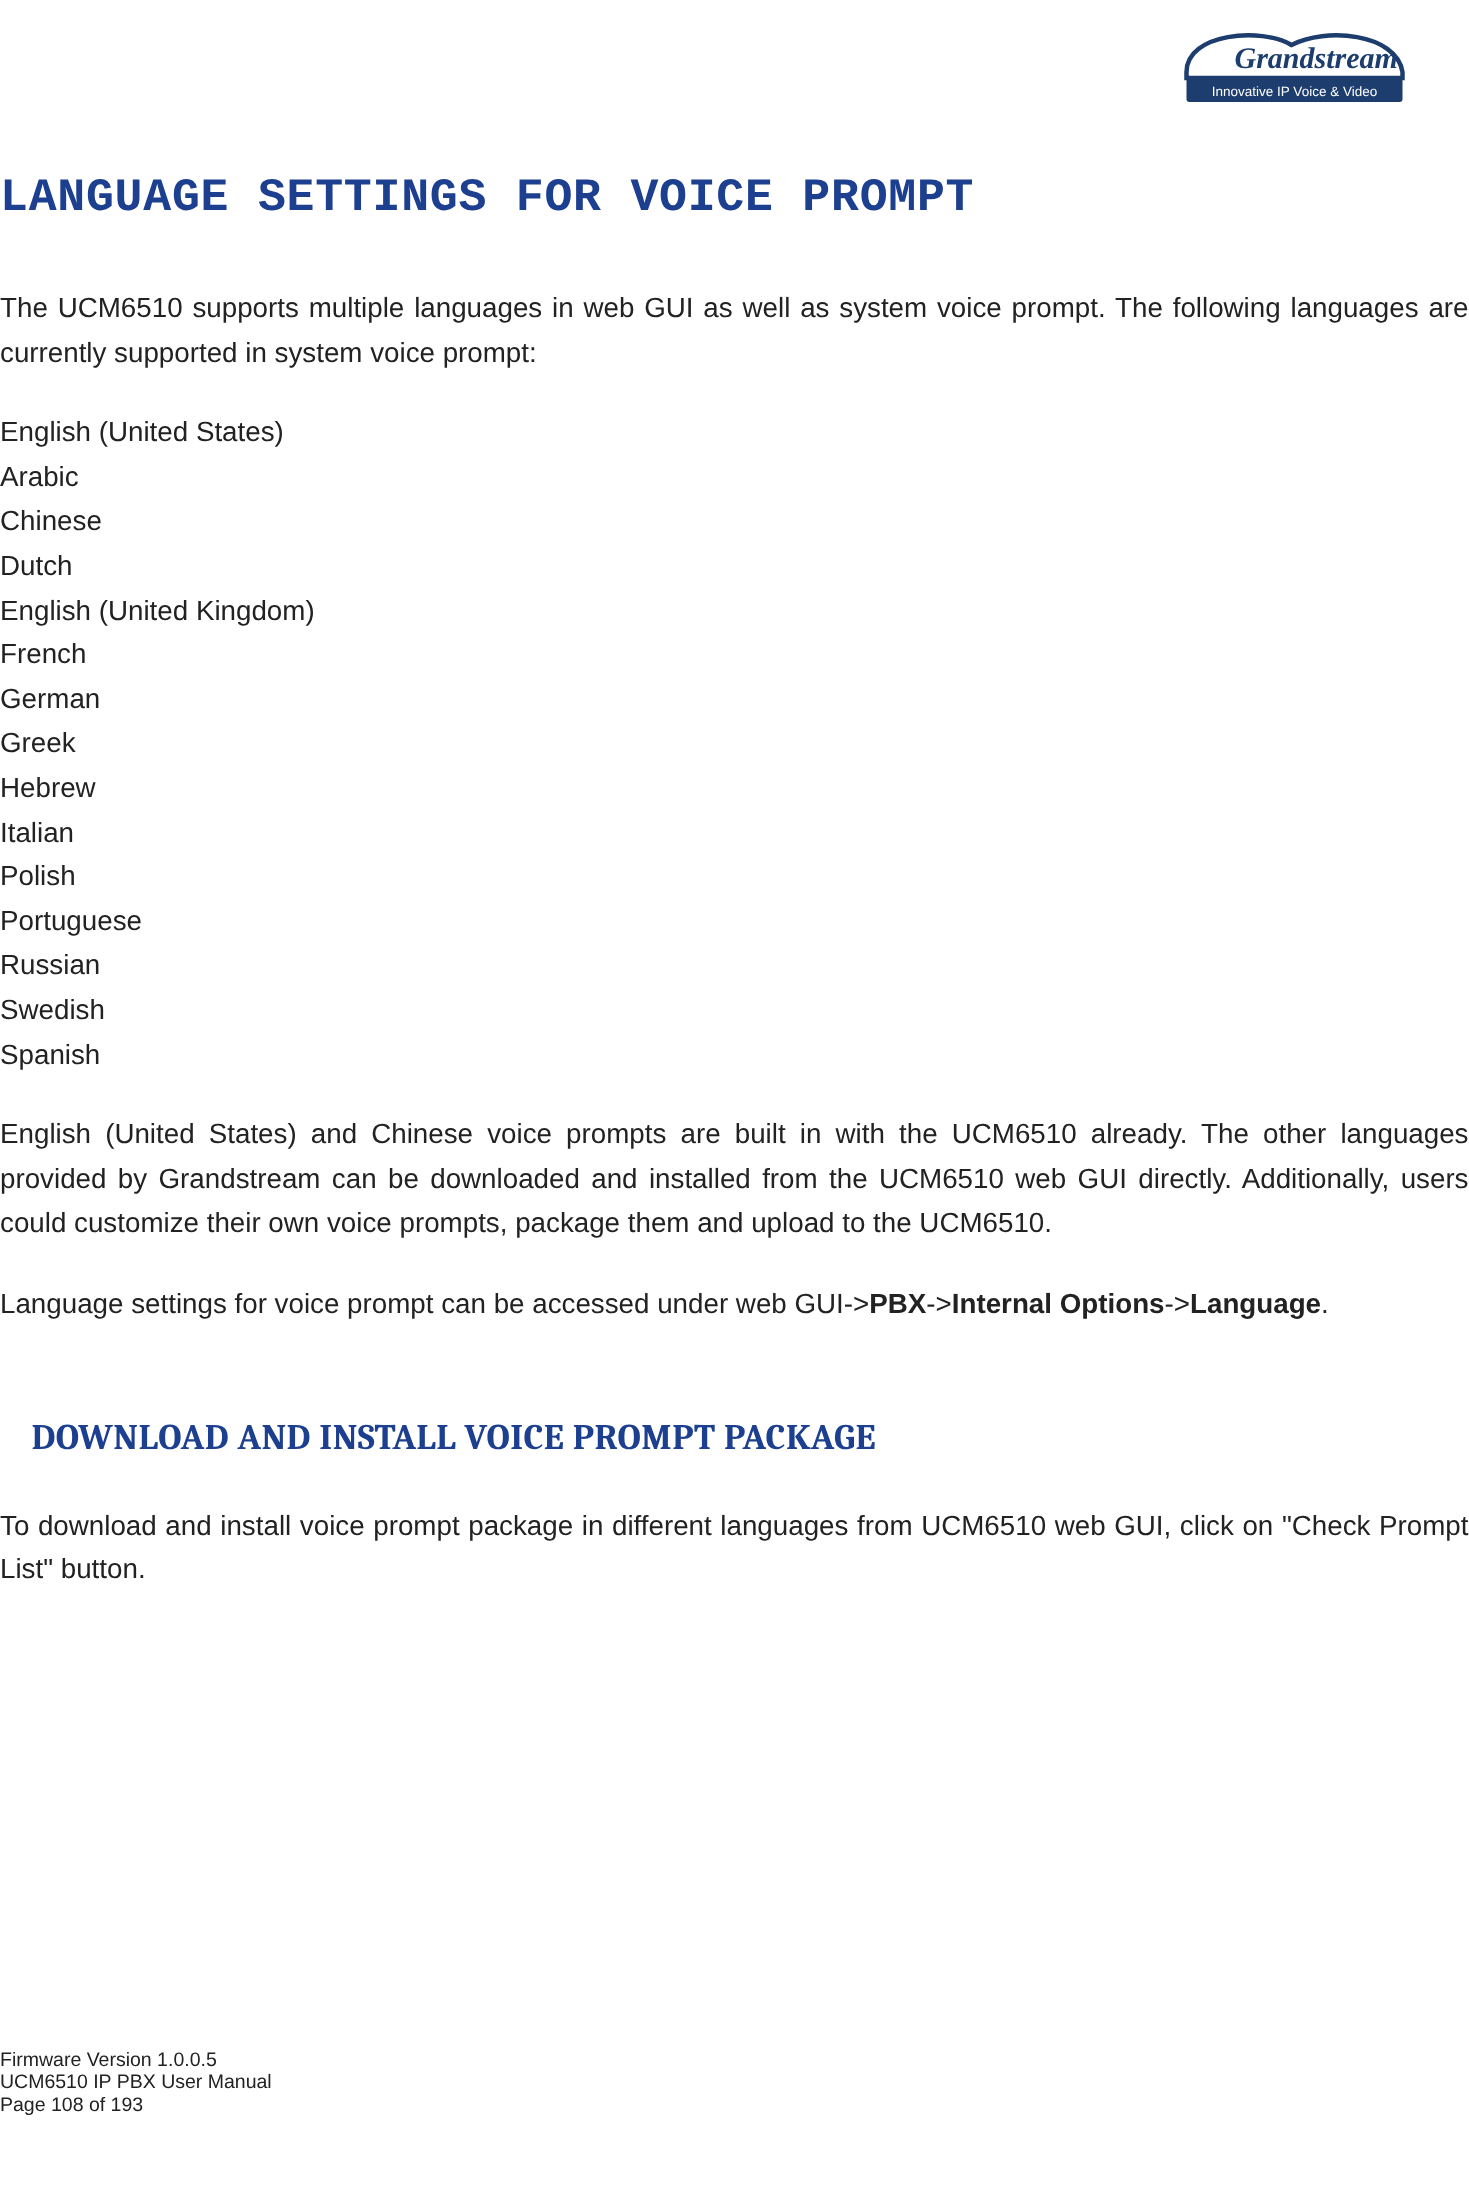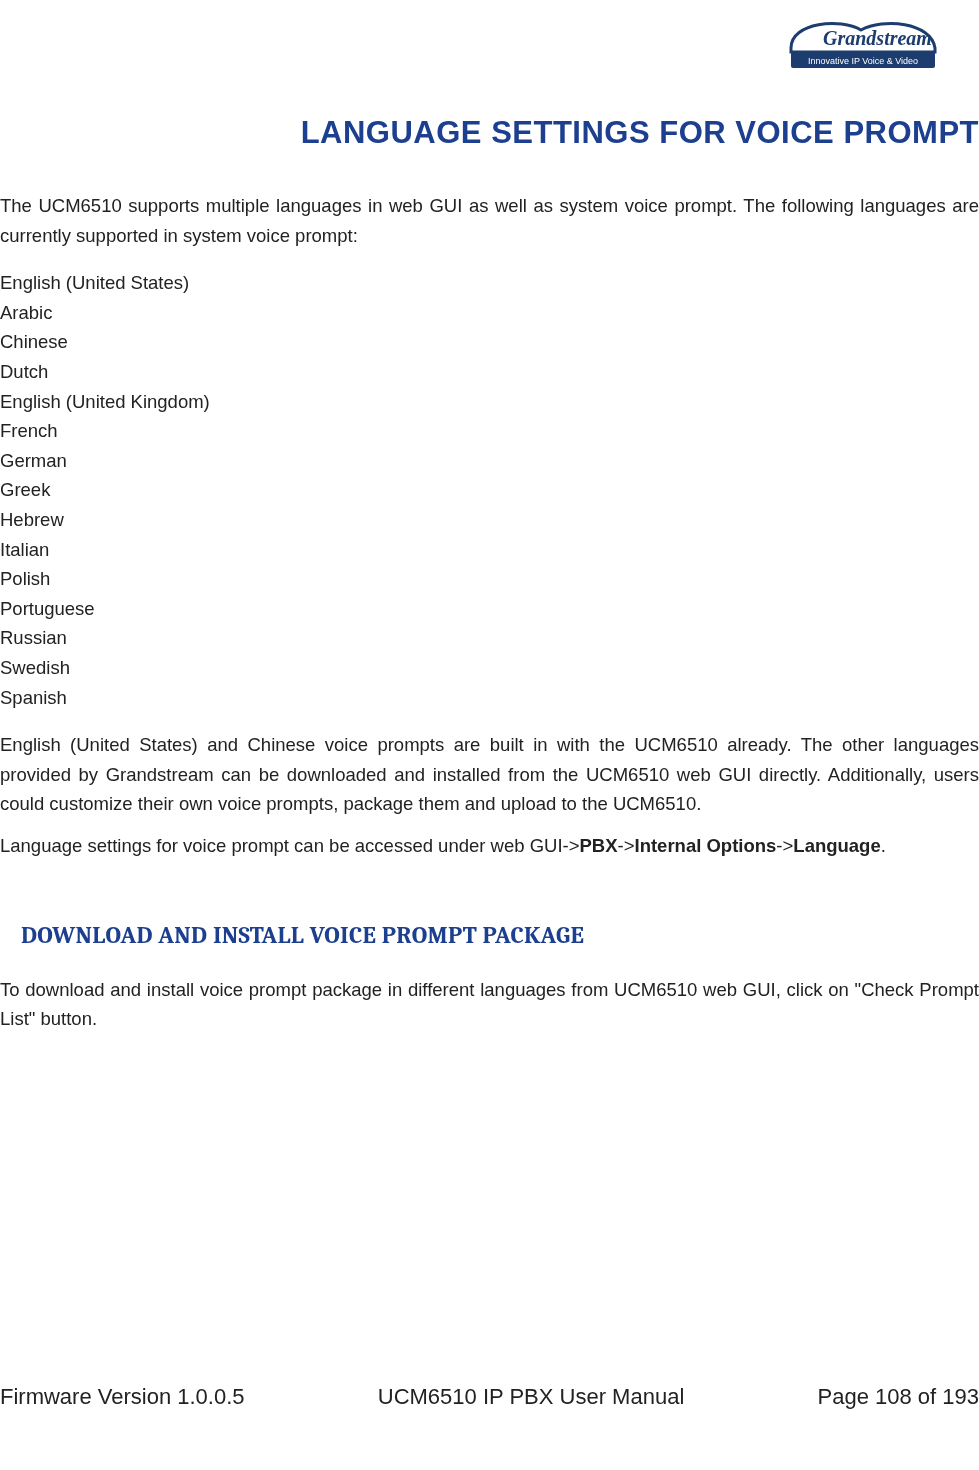--- a/index.html
+++ b/index.html
@@ -16,36 +16,36 @@
     position: relative;
     height: 100%;
     box-sizing: border-box;
   }
   .logo {
     position: absolute;
     right: 36px;
     top: 12px;
   }
   .h1 {
-    font-family: Liberation Sans, sans-serif;
+    font-family: Liberation Mono, monospace;
     font-weight: 700;
     font-size: 31px;
     color: #1d3f8f;
-    text-align: right;
+    text-align: left;
     margin: 105px 0 40px 0;
     letter-spacing: 0.5px;
   }
   .content {
     margin: 0 0 0 0;
     font-size: 18.5px;
     color: #222;
     line-height: 1.6;
   }
   .para {
-    margin: 12px 0;
+    margin: 24px 0;
     padding: 0 0 0 0;
     text-align: justify;
   }
   .lang-list {
     margin: 18px 0;
     line-height: 1.6;
   }
   .para-nav {
     margin: 8px 0;
     text-align: justify;
@@ -58,25 +58,26 @@
     color: #1d3f8f;
     margin: 56px 0 20px 0;
     letter-spacing: 0.3px;
     padding-left: 21px;
   }
   .footer {
     position: absolute;
     bottom: 60px;
     left: 0;
     right: 0;
-    font-size: 22px;
+    font-size: 13px;
     color: #222;
     display: flex;
     justify-content: space-between;
     padding: 0 0 0 0;
+    flex-direction: column;
   }
 </style>
 </head>
 <body>
 
 <div class="page">
 
   <div class="logo">
     <svg width="160" height="62" viewBox="0 0 160 62">
       <path d="M8 36 C 8 10, 58 6, 78 18 C 100 6, 148 10, 152 36 L152 40 L8 40 Z" fill="none" stroke="#1c3d6e" stroke-width="3"></path>

